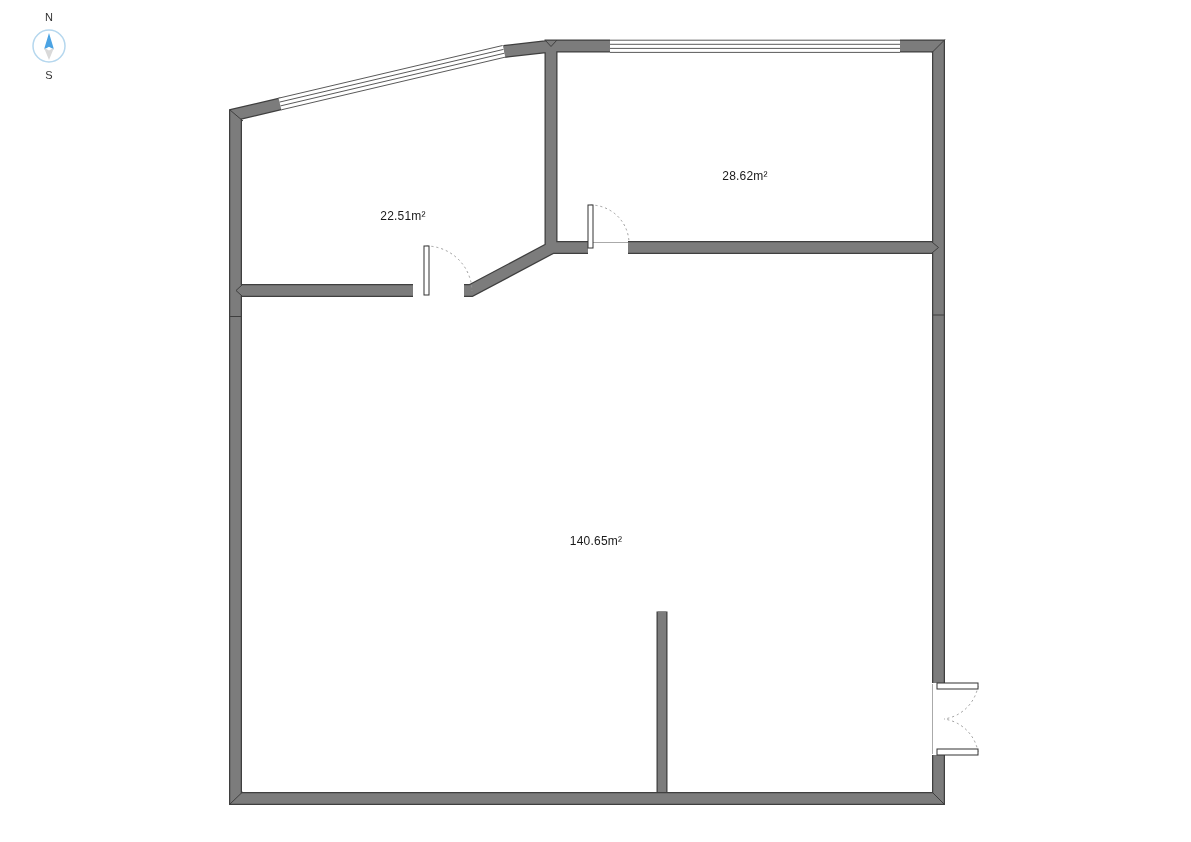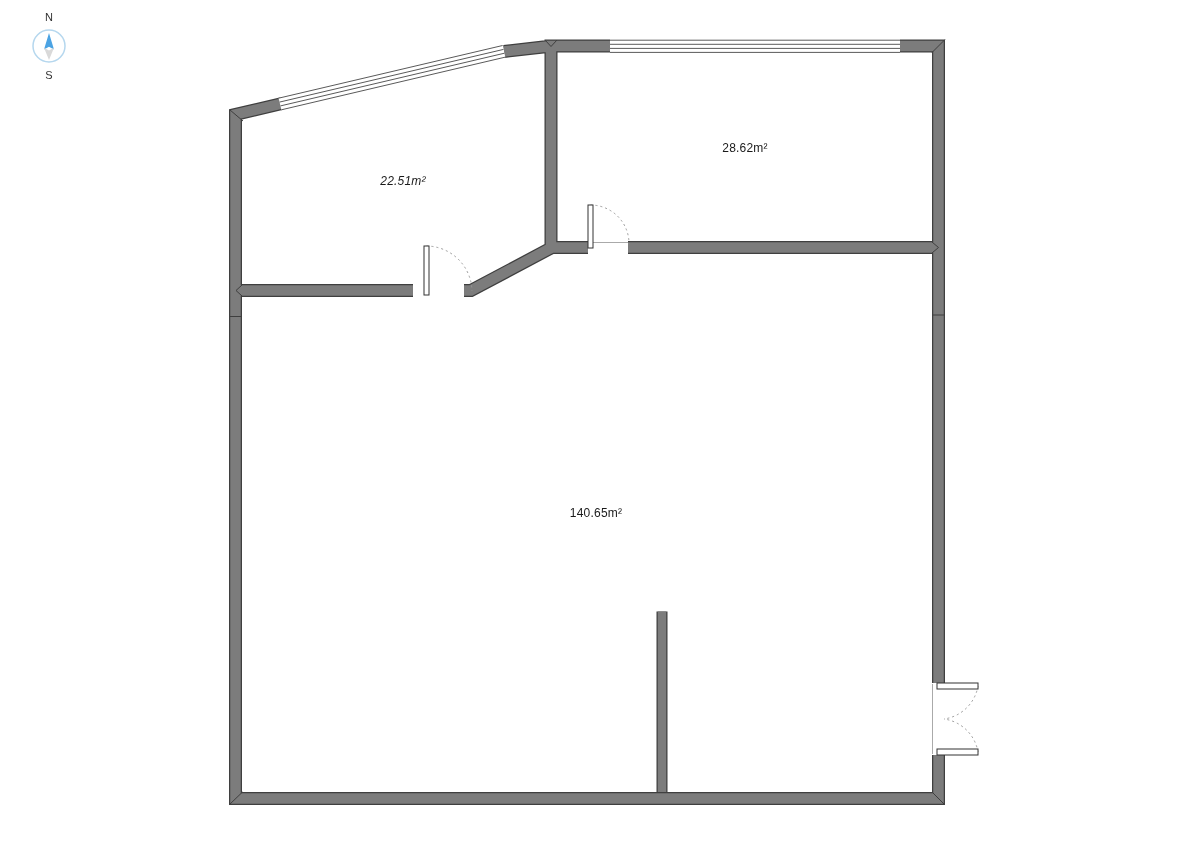--- a/index.html
+++ b/index.html
@@ -12,20 +12,21 @@
     font-family: "Liberation Sans", sans-serif;
   }
   .plan-svg { position: absolute; left: 0; top: 0; }
   .room-label {
     position: absolute;
     transform: translate(-50%, -50%);
     font-size: 12px;
     color: #1a1a1a;
     white-space: nowrap;
     letter-spacing: 0.2px;
+    margin-top: 28px;
   }
   .wall-outline { fill: none; stroke: #3f3f3f; stroke-width: 13; stroke-linejoin: miter; stroke-linecap: butt; }
   .wall-fill    { fill: none; stroke: #7c7c7c; stroke-width: 10.5; stroke-linejoin: miter; stroke-linecap: butt; }
   .stub-outline { fill: none; stroke: #3f3f3f; stroke-width: 11; }
   .stub-fill    { fill: none; stroke: #7c7c7c; stroke-width: 8.5; }
   .window-blank { fill: #ffffff; stroke: none; }
   .window-line  { stroke: #5a5a5a; stroke-width: 1; }
   .door-leaf    { fill: #ffffff; stroke: #333333; stroke-width: 1; }
   .door-arc     { fill: none; stroke: #9a9a9a; stroke-width: 1; stroke-dasharray: 2 3; }
   .door-edge    { stroke: #aaaaaa; stroke-width: 1; }
@@ -110,19 +111,19 @@
 
     <g>
       <text class="compass-text" x="49" y="21">N</text>
       <circle cx="49" cy="46" r="16" fill="#ffffff" stroke-width="1.5" stroke="#b5d7ee"></circle>
       <polygon points="49,33 44,49.5 49,46.8 54,49.5" fill="#4ba3e3"></polygon>
       <polygon points="49,60 44,47.8 49,50.4 54,47.8" fill="#d9d9d9"></polygon>
       <text class="compass-text" x="49" y="79">S</text>
     </g>
   </svg>
 
-  <div class="room-label" style="left:403px; top:181px;font-style:italic;">22.51m²</div>
+  <div class="room-label" style="left:403px; top:188px;">22.51m²</div>
 
   <div class="room-label" style="left:745px; top:148px;">28.62m²</div>
 
   <div class="room-label" style="left:596px; top:513px;">140.65m²</div>
 
 </div>
 
 </body></html>

